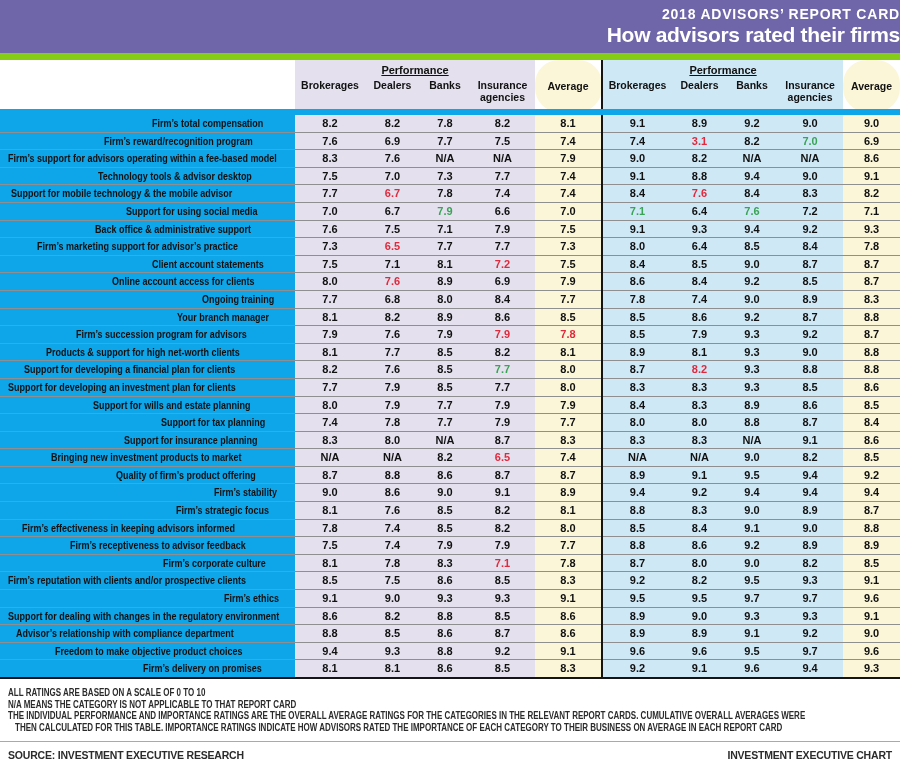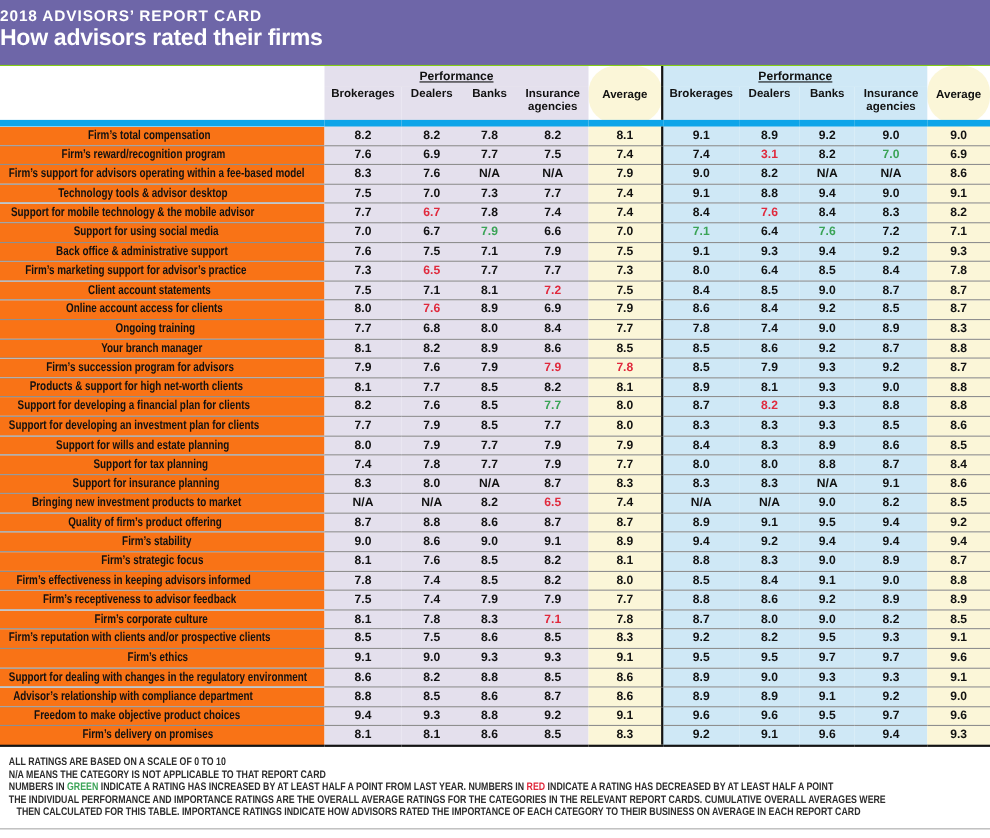--- a/index.html
+++ b/index.html
@@ -3,21 +3,21 @@
 <meta charset="utf-8">
 <style>
   html,body{margin:0;padding:0;}
   body{
     width:900px;height:762px;overflow:hidden;background:#fff;
     font-family:"Liberation Sans",sans-serif;color:#111;
   }
   
   .banner{
     height:60px;box-sizing:border-box;background:#6e66a8;
-    border-bottom:1px solid #84cc16;text-align:left;color:#fff;padding-top:6px;
+    border-bottom:7px solid #84cc16;text-align:right;color:#fff;padding-top:6px;
   }
   .kicker{font-size:14px;font-weight:bold;letter-spacing:.8px;}
   .title{font-size:21px;font-weight:bold;letter-spacing:-.3px;margin-top:1px;}
   
   table{border-collapse:collapse;table-layout:fixed;width:900px;}
   th,td{padding:0;font-weight:bold;}
   .pc{background:#e4e0ed;}
   .pa{background:#fbf6d8;}
   .ic{background:#cfe8f6;}
   .ia{background:#fbf6d8;}
@@ -26,21 +26,21 @@
   .group-row th{height:15px;padding-top:4px;}
   .grp{text-decoration:underline;font-size:11px;}
   .cols-row th{height:29px;padding-top:1px;}
   .avg-h{vertical-align:middle;font-size:10.5px;border-radius:24px;}
   .cols-row th,th.avg-h{border-bottom:6px solid #0ea5e9;margin-top:47px;}
   thead .cat{background:#fff;}
   tbody td{
     height:16.6px;line-height:16.6px;font-size:11px;text-align:center;
     border-bottom:1px solid #8f8f8f;
   }
-  tbody td.cat{text-align:center;background:#f97316;padding-left:8px;overflow:hidden;white-space:nowrap;}
+  tbody td.cat{text-align:right;background:#0ea5e9;padding-left:8px;overflow:hidden;white-space:nowrap;}
   .lbl-inner{
     display:inline-block;transform:scaleX(.78);transform-origin:0 50%;
     white-space:nowrap;font-size:11.5px;
   }
   tbody tr:last-child td{border-bottom:2px solid #141414;margin-top:43px;}
   .red{color:#e0293c;}
   .green{color:#3aa356;}
   
   .notes{padding:8px 8px 0;color:#2b2b2b;}
   .note{font-size:10px;font-weight:bold;line-height:11.5px;white-space:nowrap;}
@@ -515,21 +515,20 @@
           <td class="ic">9.6</td>
           <td class="ic">9.4</td>
           <td class="ia">9.3</td>
         </tr>
       </tbody>
   </table>
 
   <div class="notes" id="notes">
       <div class="note"><span class="note-inner"><span>ALL RATINGS ARE BASED ON A SCALE OF 0 TO 10</span></span></div>
       <div class="note"><span class="note-inner"><span>N/A MEANS THE CATEGORY IS NOT APPLICABLE TO THAT REPORT CARD</span></span></div>
-      <div class="note"><span class="note-inner"><span>NUMBERS IN </span><span class="g">GREEN</span><span> INDICATE A RATING HAS INCREASED BY AT LEAST HALF A POINT FROM LAST YEAR. NUMBERS IN </span><span class="r">RED</span><span> INDICATE A RATING HAS DECREASED BY AT LEAST HALF A POINT</span></span></div>
       <div class="note"><span class="note-inner"><span>THE INDIVIDUAL PERFORMANCE AND IMPORTANCE RATINGS ARE THE OVERALL AVERAGE RATINGS FOR THE CATEGORIES IN THE RELEVANT REPORT CARDS. CUMULATIVE OVERALL AVERAGES WERE</span></span></div>
       <div class="note indent"><span class="note-inner"><span>THEN CALCULATED FOR THIS TABLE. IMPORTANCE RATINGS INDICATE HOW ADVISORS RATED THE IMPORTANCE OF EACH CATEGORY TO THEIR BUSINESS ON AVERAGE IN EACH REPORT CARD</span></span></div>
     </div>
 
   <div class="source-row">
     <span>SOURCE: INVESTMENT EXECUTIVE RESEARCH</span>
     <span>INVESTMENT EXECUTIVE CHART</span>
   </div>
 
 </div>

